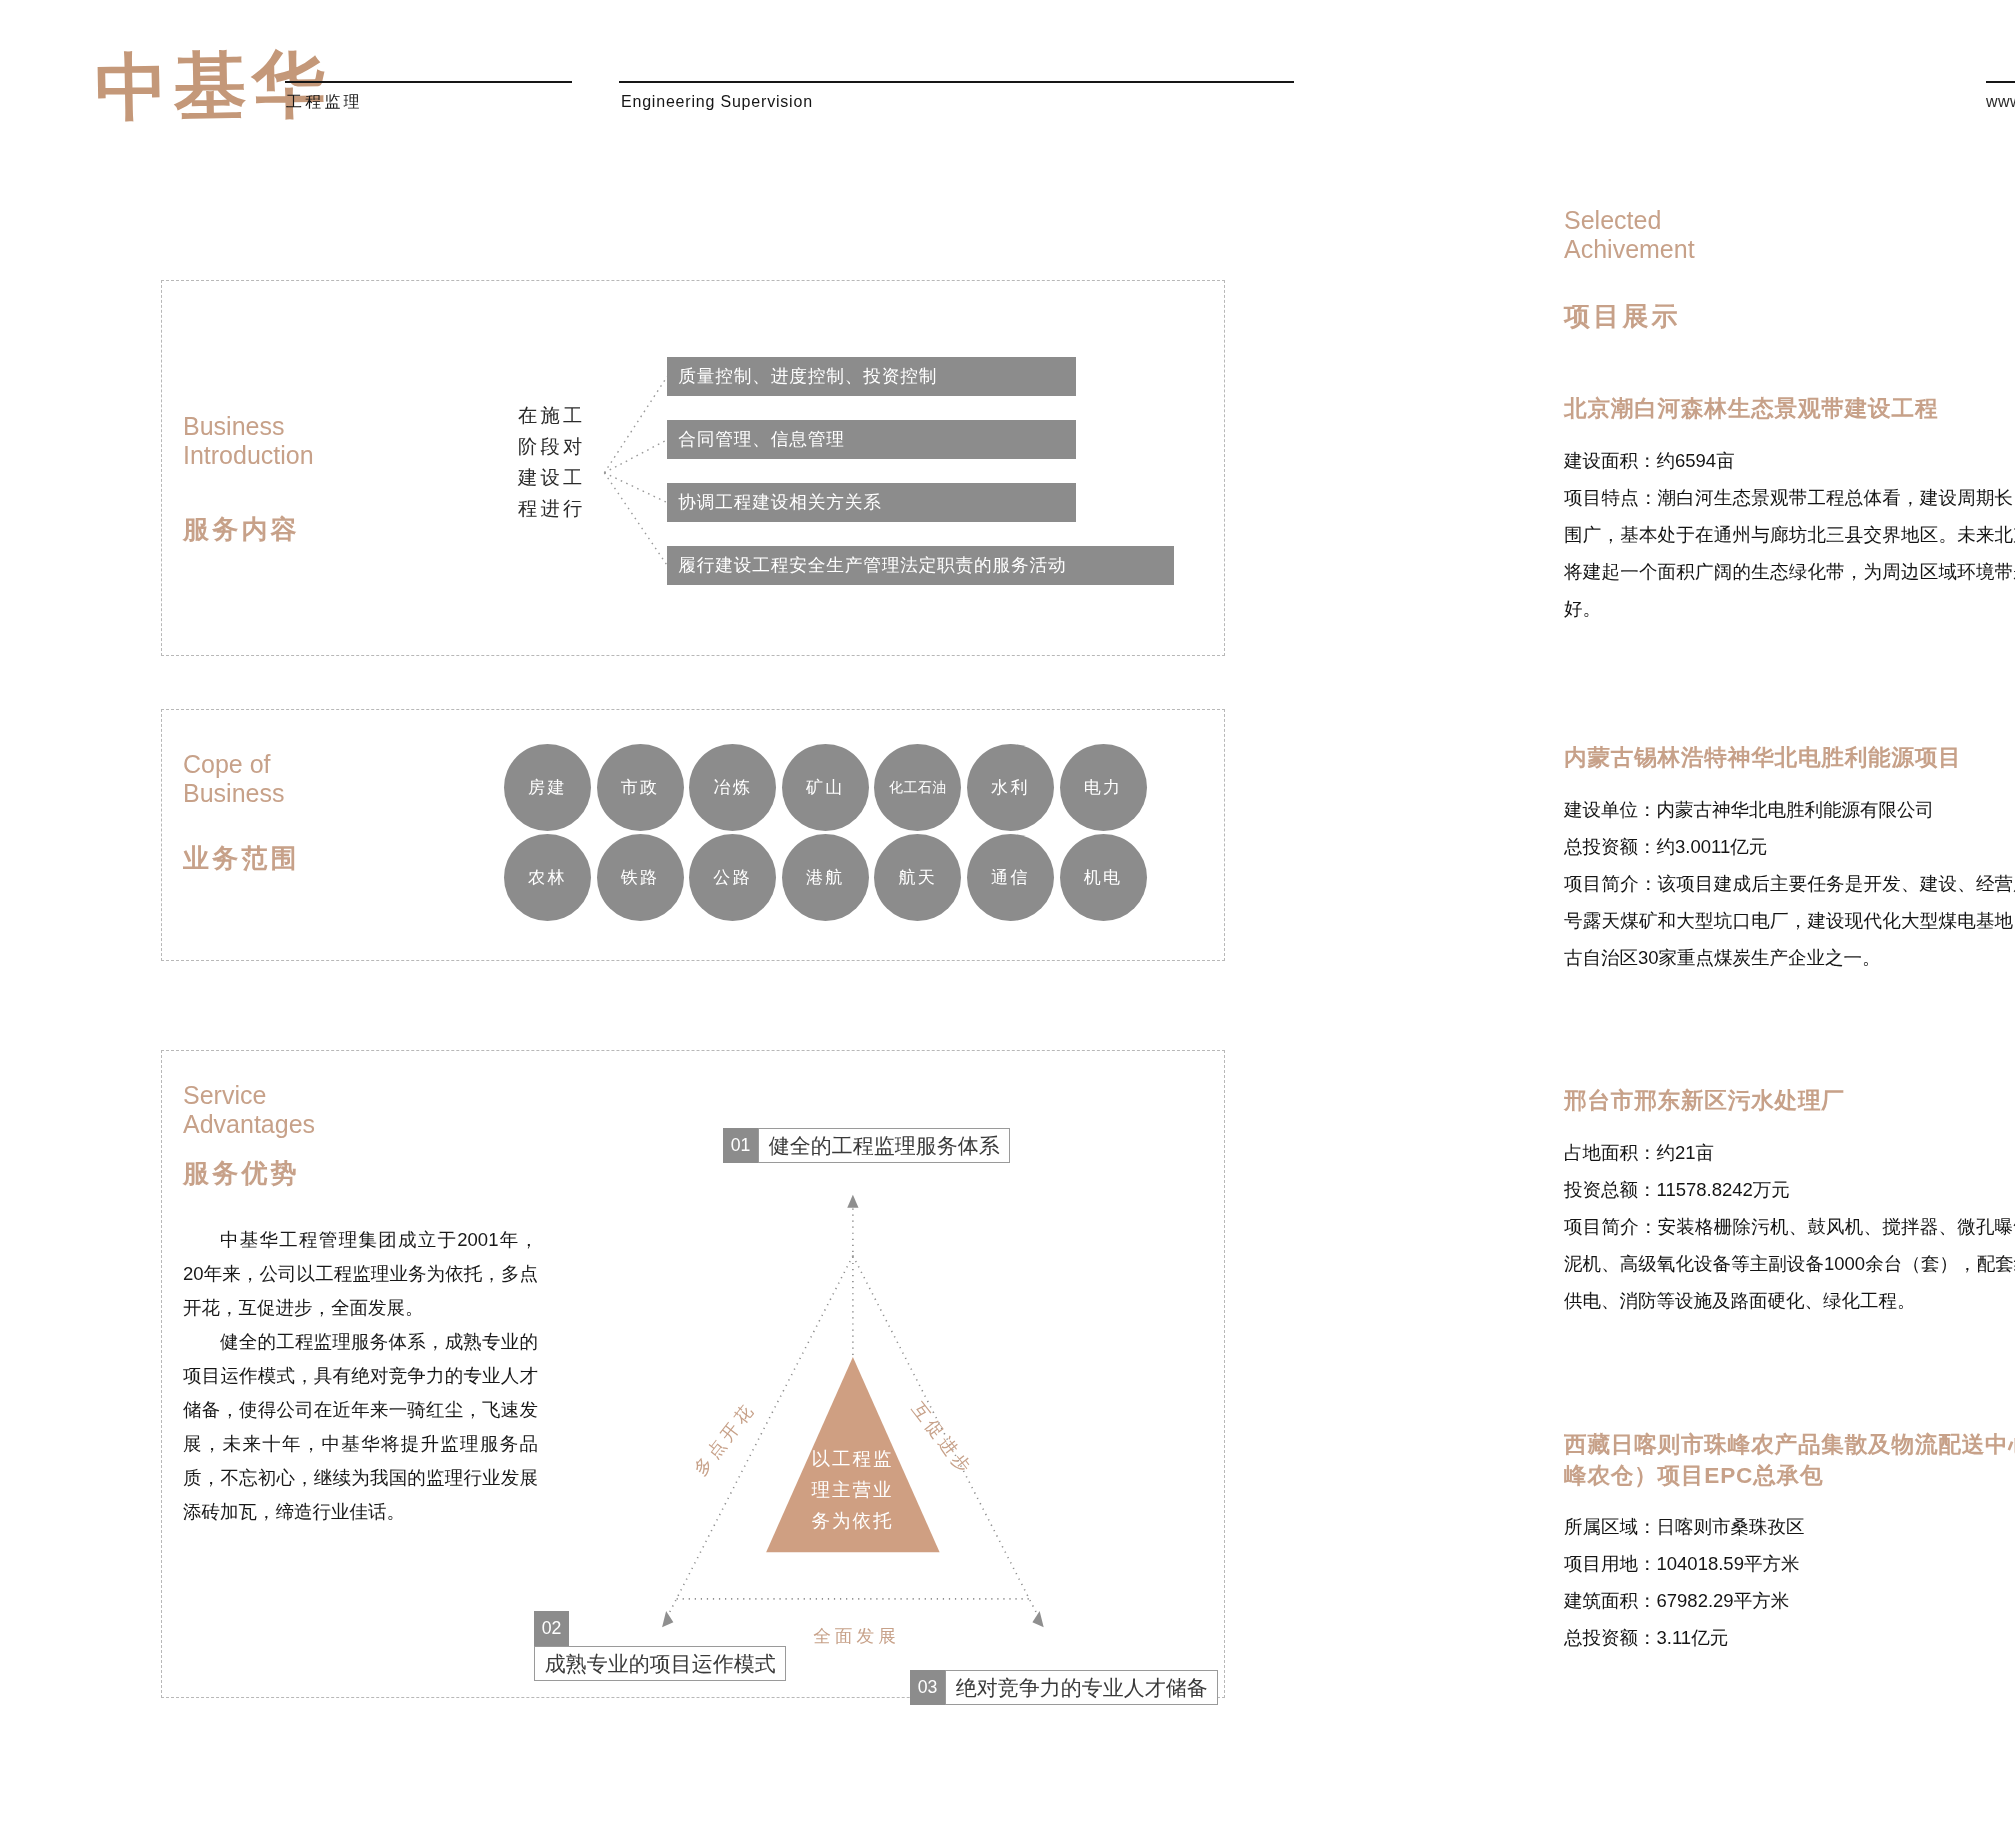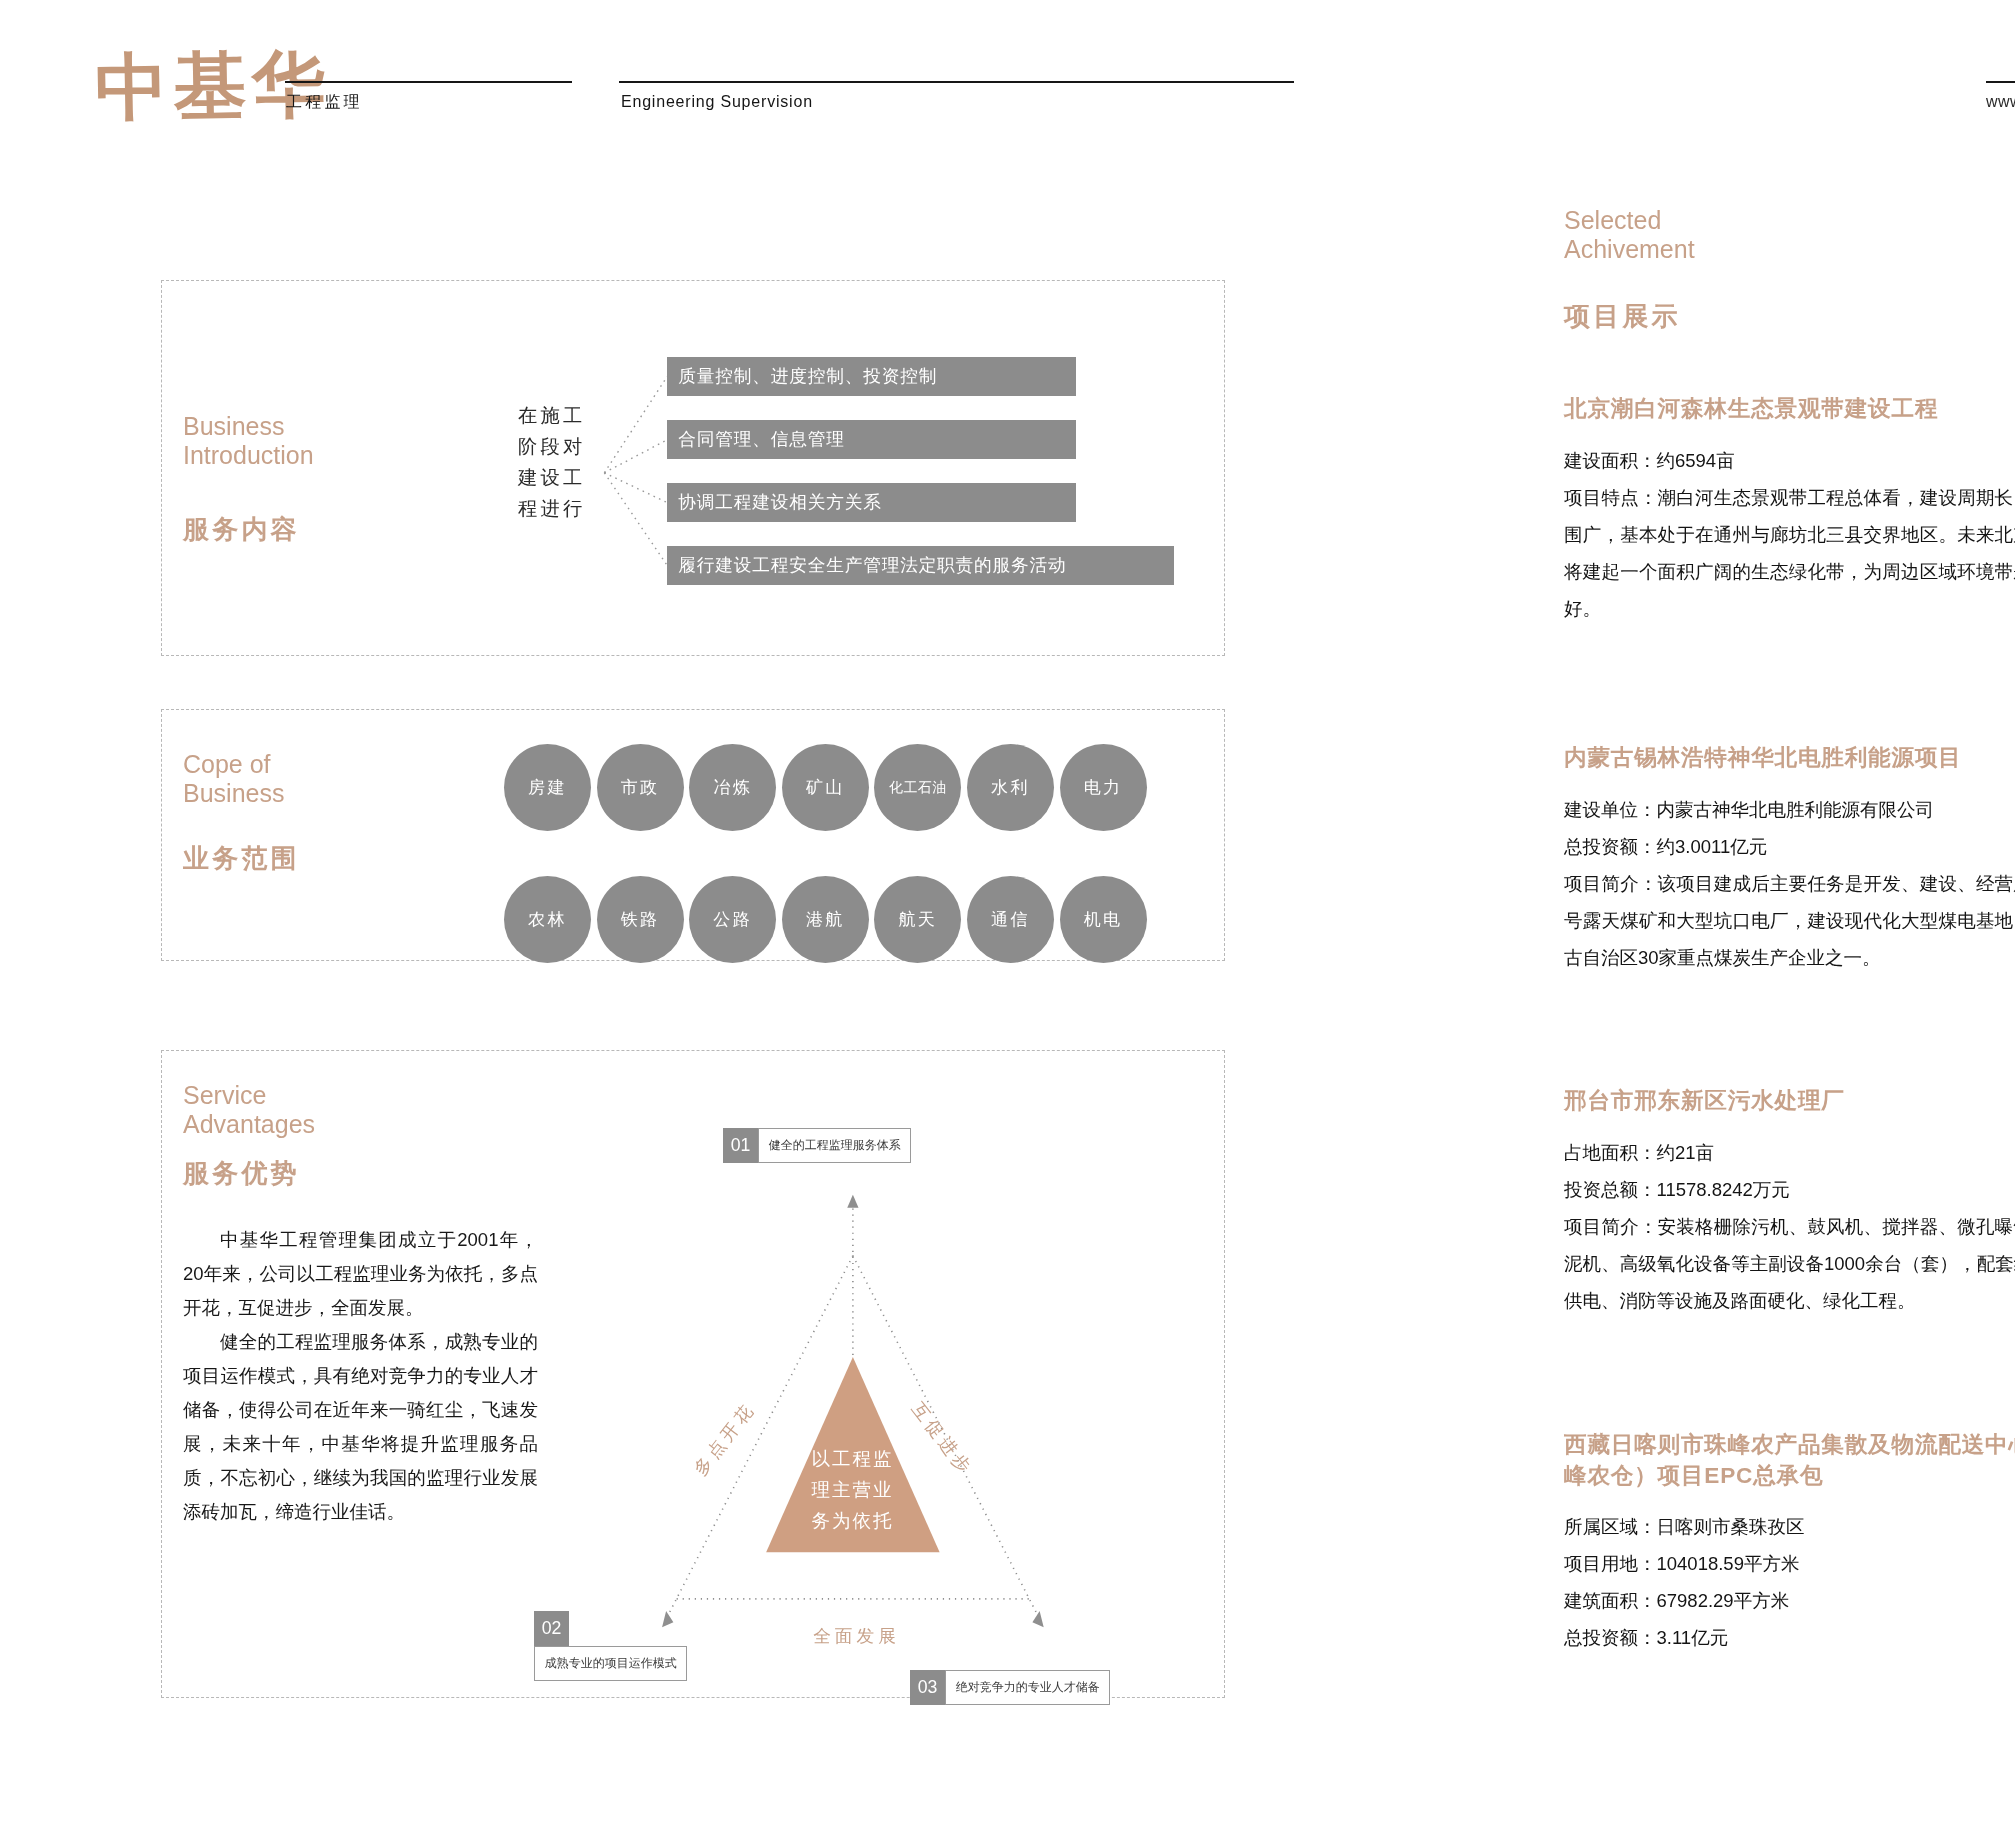--- a/index.html
+++ b/index.html
@@ -34,21 +34,21 @@
   .circle{width:87px;height:87px;border-radius:50%;background:var(--gray-box);color:#fff;
           display:flex;align-items:center;justify-content:center;font-size:17px;letter-spacing:2.4px;
           text-align:center;}
   .circle.small{font-size:14px;letter-spacing:0.4px;}
   .circle-row{display:flex;gap:5.6px;}
   
   .para{width:355px;font-size:18.5px;line-height:34px;text-align:justify;color:#181818;}
   .para p{text-indent:37px;}
   .numchip{width:35px;height:35px;background:var(--gray-box);color:#fff;font-size:17.7px;
            display:flex;align-items:center;justify-content:center;flex:0 0 auto;}
-  .numlabel{border:1.2px solid #9a9a9a;background:#fff;color:#3a3a3a;font-size:12px;
+  .numlabel{border:1.2px solid #9a9a9a;background:#fff;color:#3a3a3a;font-size:21px;
             display:flex;align-items:center;padding:0 9.7px;white-space:nowrap;height:35px;}
   .numgroup{display:flex;}
   .tri-center{width:85px;font-size:18.5px;line-height:31px;letter-spacing:2px;color:#fff;text-align:center;}
   .tri-edge{font-size:17.7px;color:var(--tan);letter-spacing:4px;white-space:nowrap;}
   
   .proj{width:524px;}
   .proj-title{font-size:22.6px;font-weight:bold;color:var(--tan);letter-spacing:0.8px;line-height:1.35;}
   .proj-body{margin-top:17px;}
   .proj-body p{font-size:18.5px;line-height:37px;text-align:justify;color:#141414;}
 </style>
@@ -91,21 +91,21 @@
 
   <div class="abs circle-row" style="left:504px;top:744px;">
     <div class="circle">房建</div>
     <div class="circle">市政</div>
     <div class="circle">冶炼</div>
     <div class="circle">矿山</div>
     <div class="circle small">化工石油</div>
     <div class="circle">水利</div>
     <div class="circle">电力</div>
   </div>
-  <div class="abs circle-row" style="left:504px;top:876px;">
+  <div class="abs circle-row" style="left:504px;top:834px;">
     <div class="circle">农林</div>
     <div class="circle">铁路</div>
     <div class="circle">公路</div>
     <div class="circle">港航</div>
     <div class="circle">航天</div>
     <div class="circle">通信</div>
     <div class="circle">机电</div>
   </div>
 
   <div class="abs frame" style="left:161px;top:1050px;width:1064px;height:648px;"></div>

